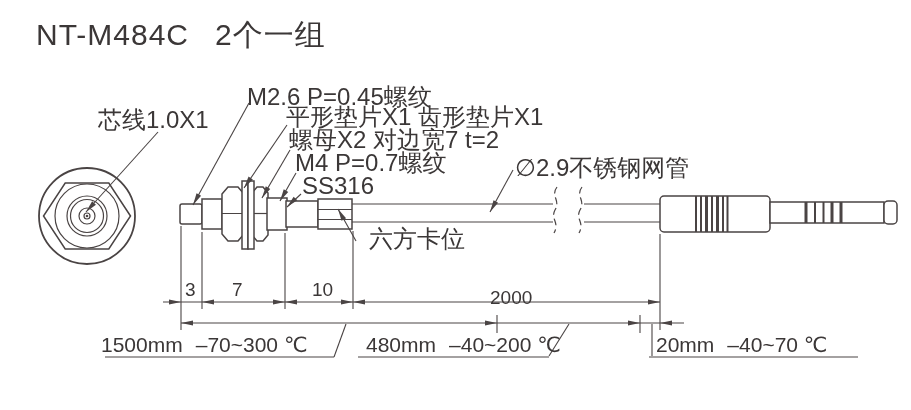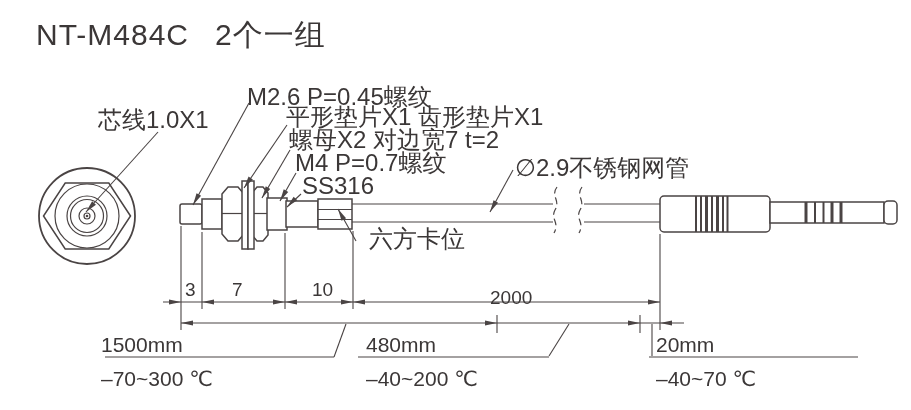--- a/index.html
+++ b/index.html
@@ -1,33 +1,33 @@
 <!DOCTYPE html>
 <html><head>
 <meta charset="utf-8">
 <style>
   html,body{margin:0;padding:0;background:#fff;}
   .stage{
     position:relative;width:911px;height:410px;background:#fff;overflow:hidden;
-    font-family:"Liberation Sans","DejaVu Sans",sans-serif;color:#3b3737;
+    font-family:"Liberation Sans","DejaVu Sans",sans-serif;color:#3b3737;border-radius:21px;
   }
   .title{
     position:absolute;left:36px;top:15px;font-size:30px;font-weight:500;
     letter-spacing:1px;white-space:nowrap;color:#3b3737;
   }
   .title .suffix{margin-left:26px;}
   .lbl{
     position:absolute;font-size:24px;line-height:1.05;white-space:nowrap;color:#3b3737;
   }
   .dimnum{
     position:absolute;font-size:19px;line-height:1;white-space:nowrap;color:#3b3737;
   }
   .seg{
     position:absolute;font-size:21px;line-height:1;white-space:nowrap;color:#3b3737;
-    display:flex;gap:13px;flex-direction:column;
+    display:flex;gap:13px;
   }
   svg{position:absolute;left:0;top:0;}
   .part{stroke:#4a4444;stroke-width:1.5;fill:#fff;}
   .thin{stroke:#4a4444;stroke-width:1.2;fill:none;}
   .dim{stroke:#4a4444;stroke-width:1.1;fill:none;}
   .ah{fill:#4a4444;stroke:none;}
 </style>
 </head>
 <body>
 

